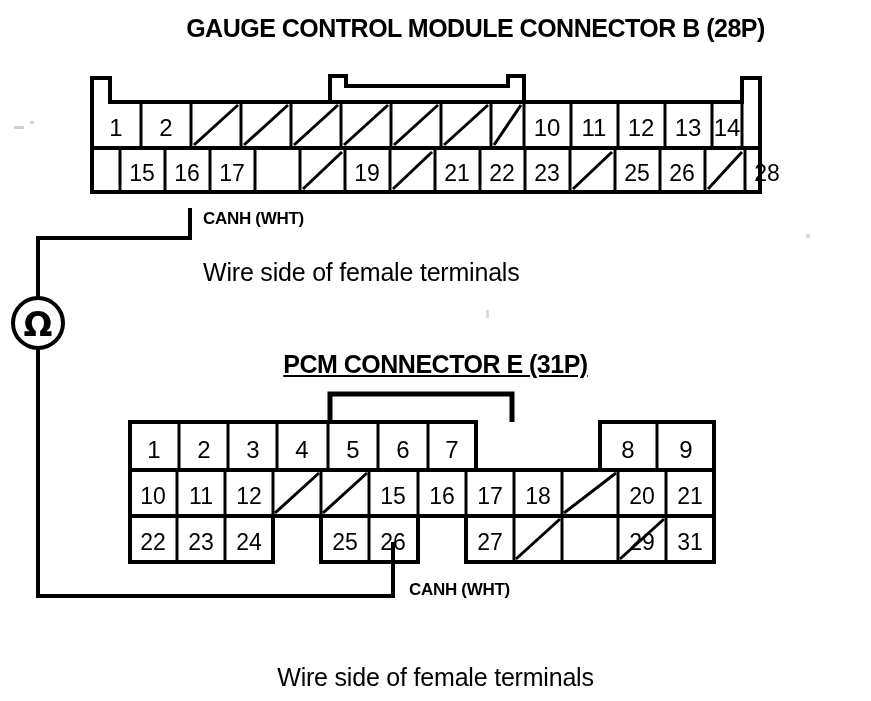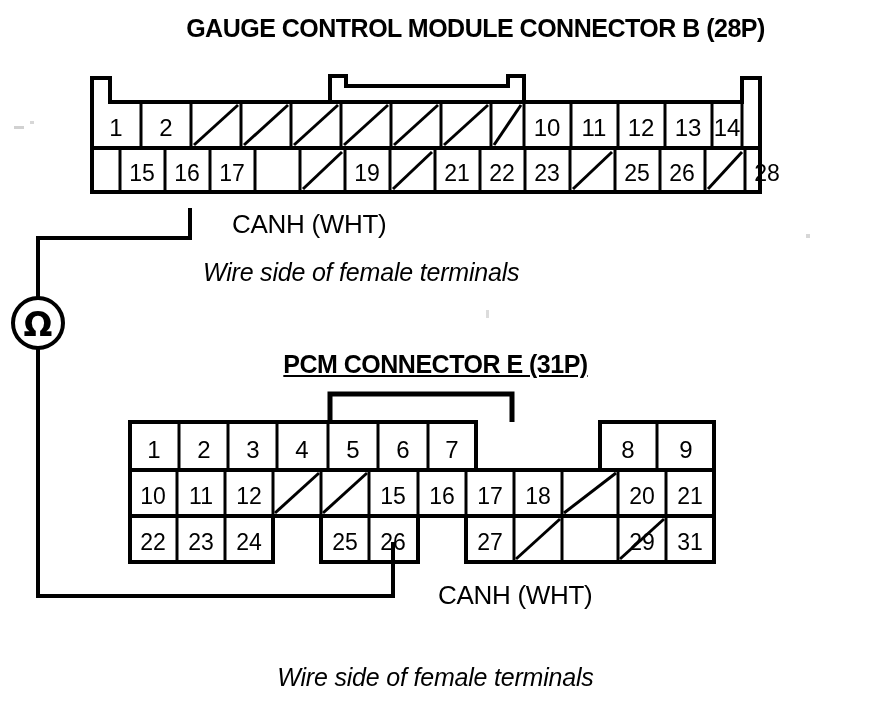--- a/index.html
+++ b/index.html
@@ -36,33 +36,31 @@
     left: 0;
     width: 871px;
     text-align: center;
     font-size: 25px;
     text-decoration: underline;
   }
 
   
   .lbl-bold {
     position: absolute;
-    font-weight: normal;
-    font-size: 26px;
+    font-weight: bold;
+    font-size: 17px;
     white-space: nowrap;
     letter-spacing: -0.3px;
-    margin-left: 29px;
   }
   .lbl-reg {
     position: absolute;
     font-weight: normal;
     font-size: 25px;
     white-space: nowrap;
     letter-spacing: -0.2px;
-    font-style: italic;
   }
   #label-canh-top  { top: 209px; left: 203px; }
   #label-wire-top  { top: 258px; left: 203px; }
   #label-canh-bot  { top: 580px; left: 409px; }
   #label-wire-bot  { top: 663px; left: 0; width: 871px; text-align: center; }
 
   
   .connector-svg {
     position: absolute;
     overflow: visible;

